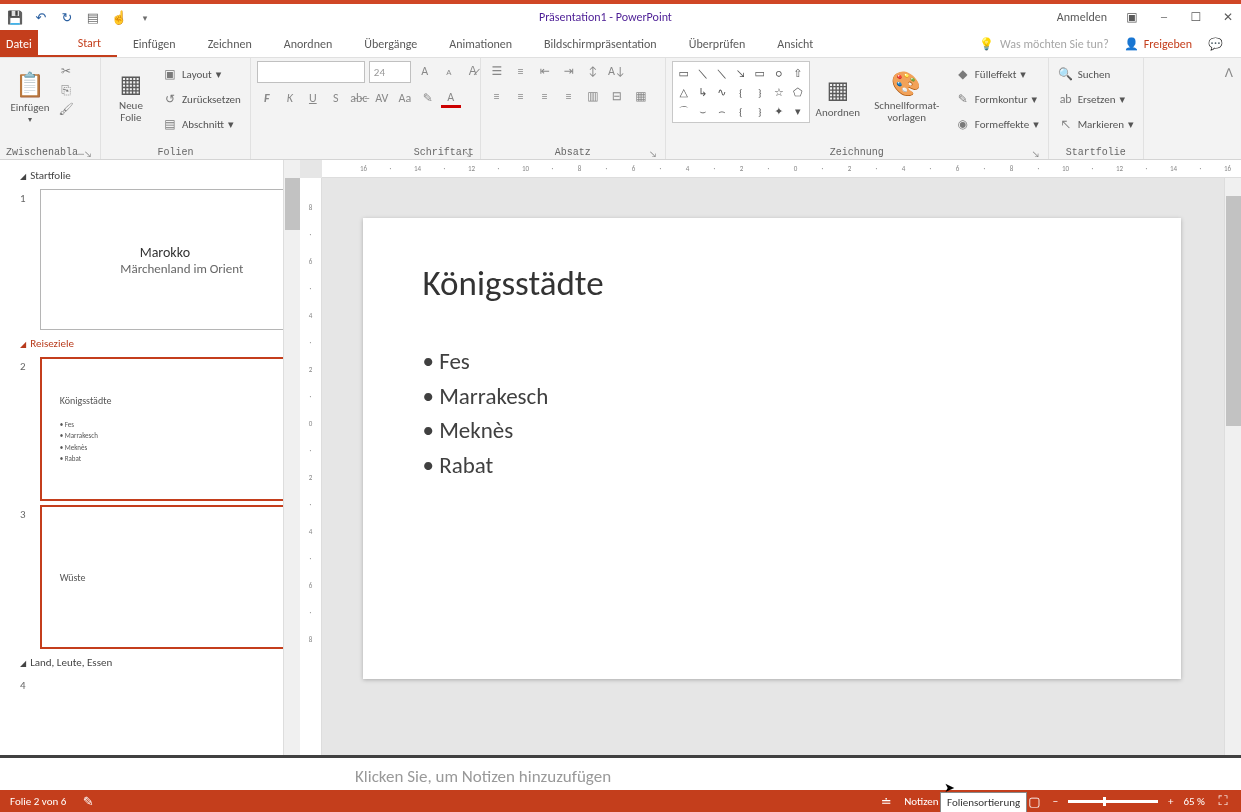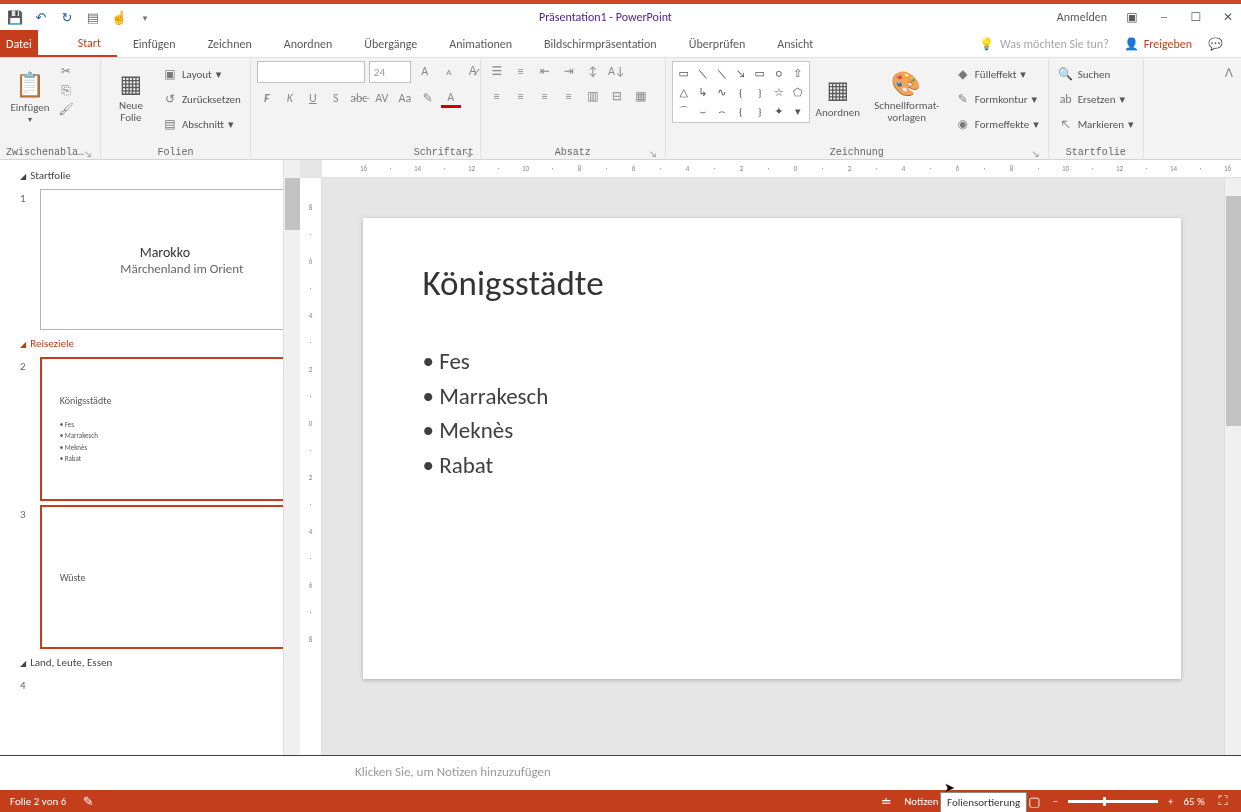--- a/index.html
+++ b/index.html
@@ -69,21 +69,21 @@
     .v-ruler { width:22px; background:#fff; border-right:1px solid #ddd; display:flex; flex-direction:column; align-items:center; font-size:7px; color:#888; padding-top:25px;}
     .v-ruler span{ display:block; height:27px;}
     .slide-wrap { flex:1; display:flex; justify-content:center; padding:40px 40px 20px 20px;}
     .slide { width:818px; height:461px; background:#fff; box-shadow:0 1px 4px rgba(0,0,0,0.25); padding:44px 60px;}
     .slide-title { font-size:35px; color:#333; font-family:"Calibri Light", Calibri; margin-bottom:40px;}
     .slide-body { font-size:23px; color:#404040; line-height:1.5;}
     .slide-body div::before{content:"• "; }
     .v-scroll { position:absolute; right:0; top:0; width:17px; height:100%; background:#f0f0f0; border-left:1px solid #ddd;}
     .v-scroll-handle { position:absolute; top:18px; width:15px; left:1px; height:230px; background:#c2c2c2;}
     
-    .notes-area { height:35px; background:#fff; border-top:1px solid #404040; padding:8px 0 8px 355px; font-size:13px; color:#999;}
+    .notes-area { height:35px; background:#fff; border-top:3px solid #404040; padding:8px 0 8px 355px; font-size:17px; color:#999;}
     
     .statusbar { height:22px; background:#c43e1c; color:#fff; display:flex; align-items:center; padding:0 10px; font-size:11px;}
     .sb-left { display:flex; gap:14px; align-items:center;}
     .sb-right { margin-left:auto; display:flex; gap:10px; align-items:center;}
     .sb-icon { width:16px; height:16px; display:flex; align-items:center; justify-content:center; font-size:13px;}
     .sb-icon.active { background:#b83b1c;}
     .zoom-slider { width:90px; height:3px; background:#fff; position:relative;}
     .zoom-thumb { position:absolute; left:35px; top:-3px; width:3px; height:9px; background:#fff;}
     
     .tooltip { position:absolute; bottom:-1px; left:940px; background:#fff; border:1px solid #888; padding:3px 6px; font-size:11px; color:#333; z-index:20;}

